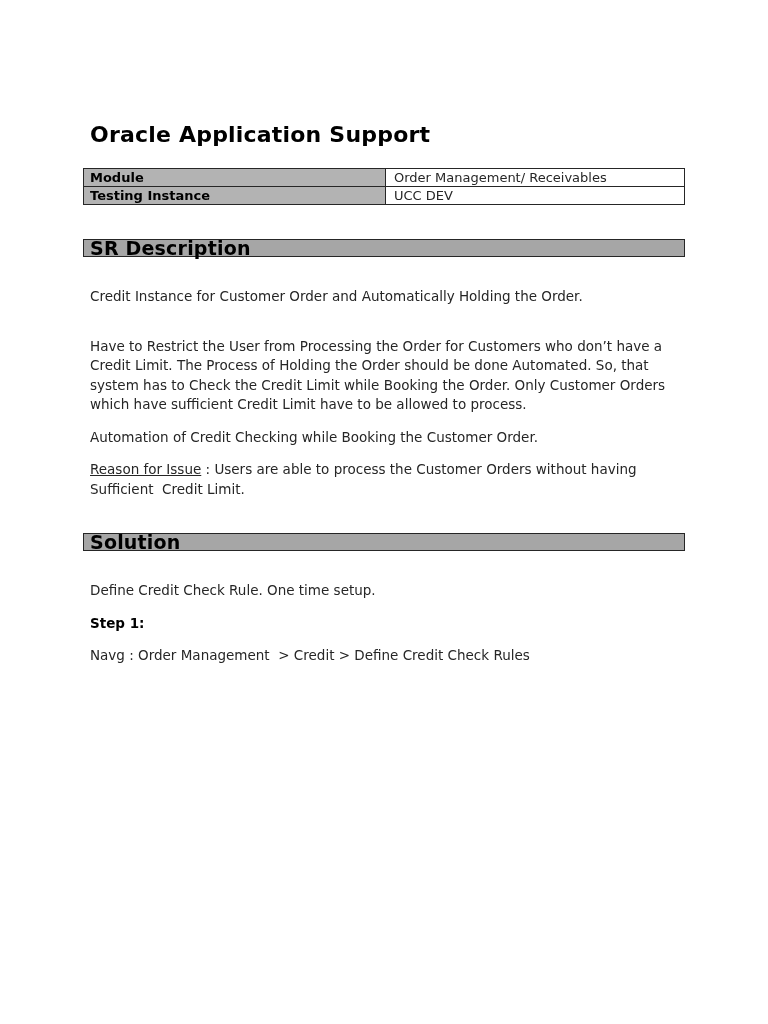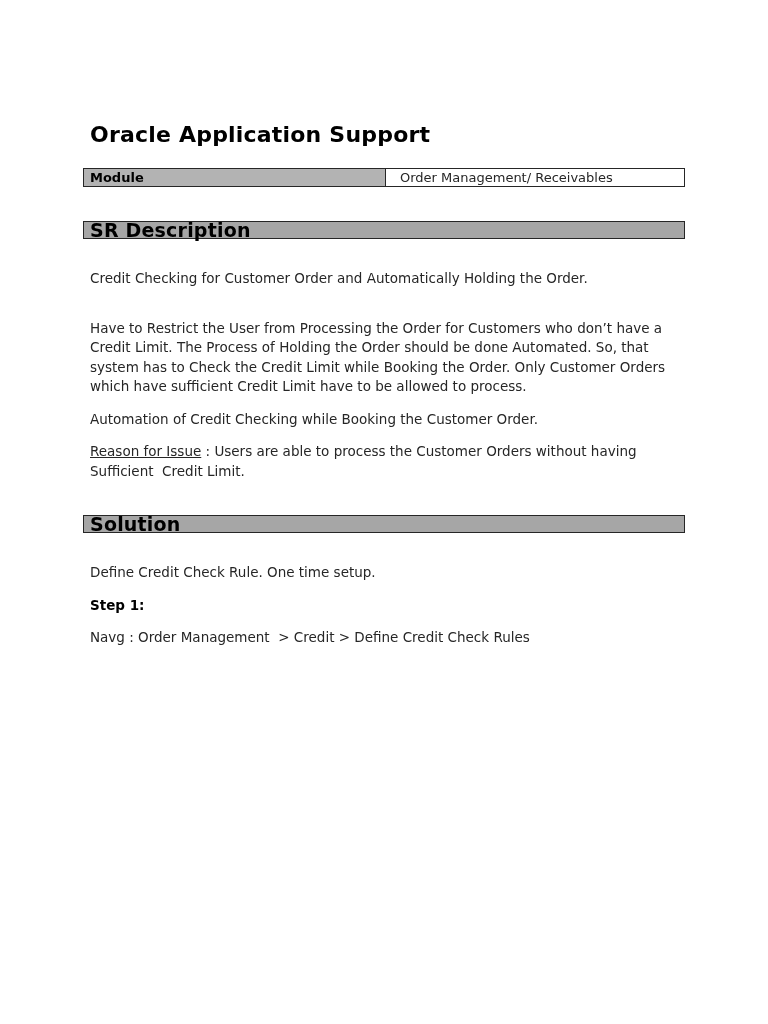--- a/index.html
+++ b/index.html
@@ -48,21 +48,21 @@
   }
   td.label-cell{
     width:302px;
     background:var(--table-label-bg);
     font-weight:bold;
     color:var(--heading-color);
     padding:0 0 0 6px;
   }
   td.value-cell{
     background:#ffffff;
-    padding:0 0 0 14px;
+    padding:0 0 0 8px;
     color:var(--text-color);
   }
   .section-bar{
     margin-top:34px;
     width:100%;
     height:18px;
     background:var(--section-bar-bg);
     border:1px solid var(--border-color);
     font-size:19px;
     font-weight:bold;
@@ -98,26 +98,30 @@
   <div class="content">
 
     <h1 class="doc-title">Oracle Application Support</h1>
 
     <table class="info-table">
       <tbody>
         <tr>
           <td class="label-cell">Module</td>
           <td class="value-cell">Order Management/ Receivables</td>
         </tr>
+        <tr>
+          <td class="label-cell">Testing Instance</td>
+          <td class="value-cell">UCC DEV</td>
+        </tr>
       </tbody>
     </table>
 
     <div class="section-bar">SR Description</div>
 
-    <p class="body-text">Credit Checking for Customer Order and Automatically Holding the Order.</p>
+    <p class="body-text">Credit Instance for Customer Order and Automatically Holding the Order.</p>
 
 
     <p class="body-text">Have to Restrict the User from Processing the Order for Customers who don’t have a Credit Limit. The Process of Holding the Order should be done Automated. So, that system has to Check the Credit Limit while Booking the Order. Only Customer Orders which have sufficient Credit Limit have to be allowed to process.</p>
 
     <p class="body-text follow">Automation of Credit Checking while Booking the Customer Order.</p>
 
     <p class="body-text follow"><span class="underlined">Reason for Issue</span><span> : Users are able to process the Customer Orders without having Sufficient  Credit Limit.</span></p>
 
     <div class="section-bar">Solution</div>
 

